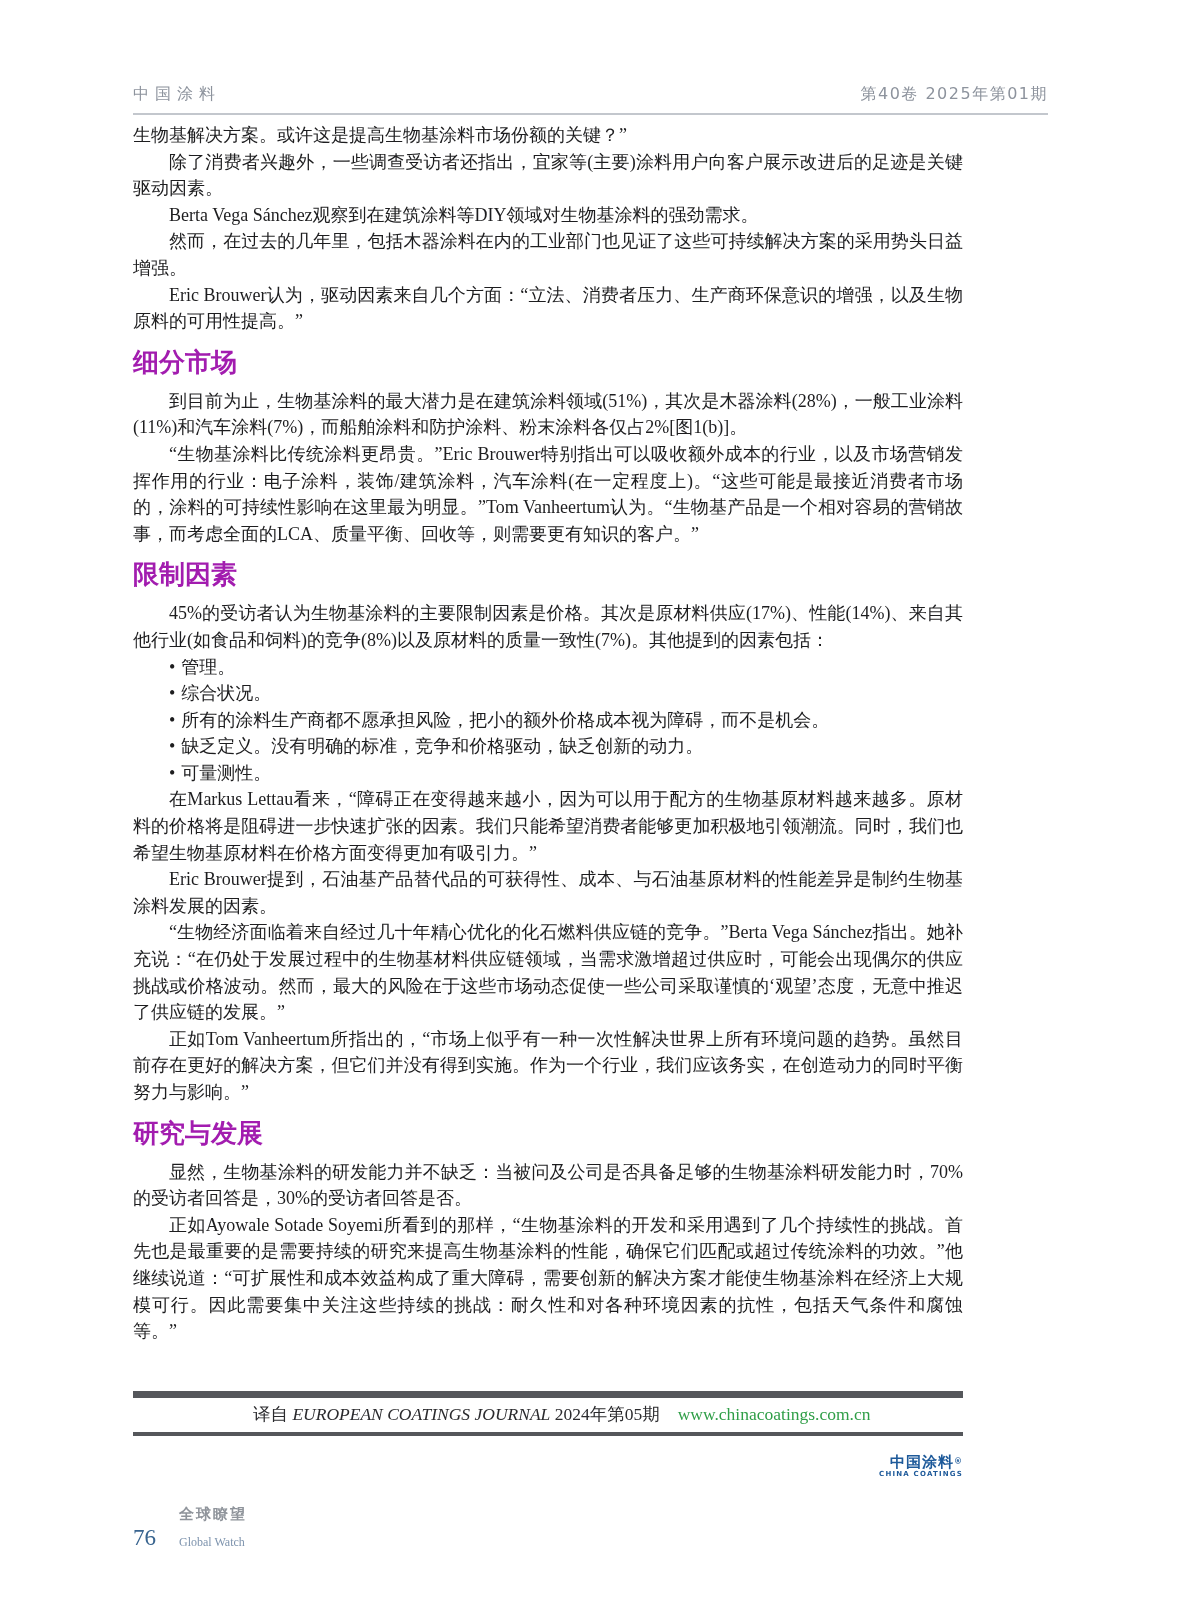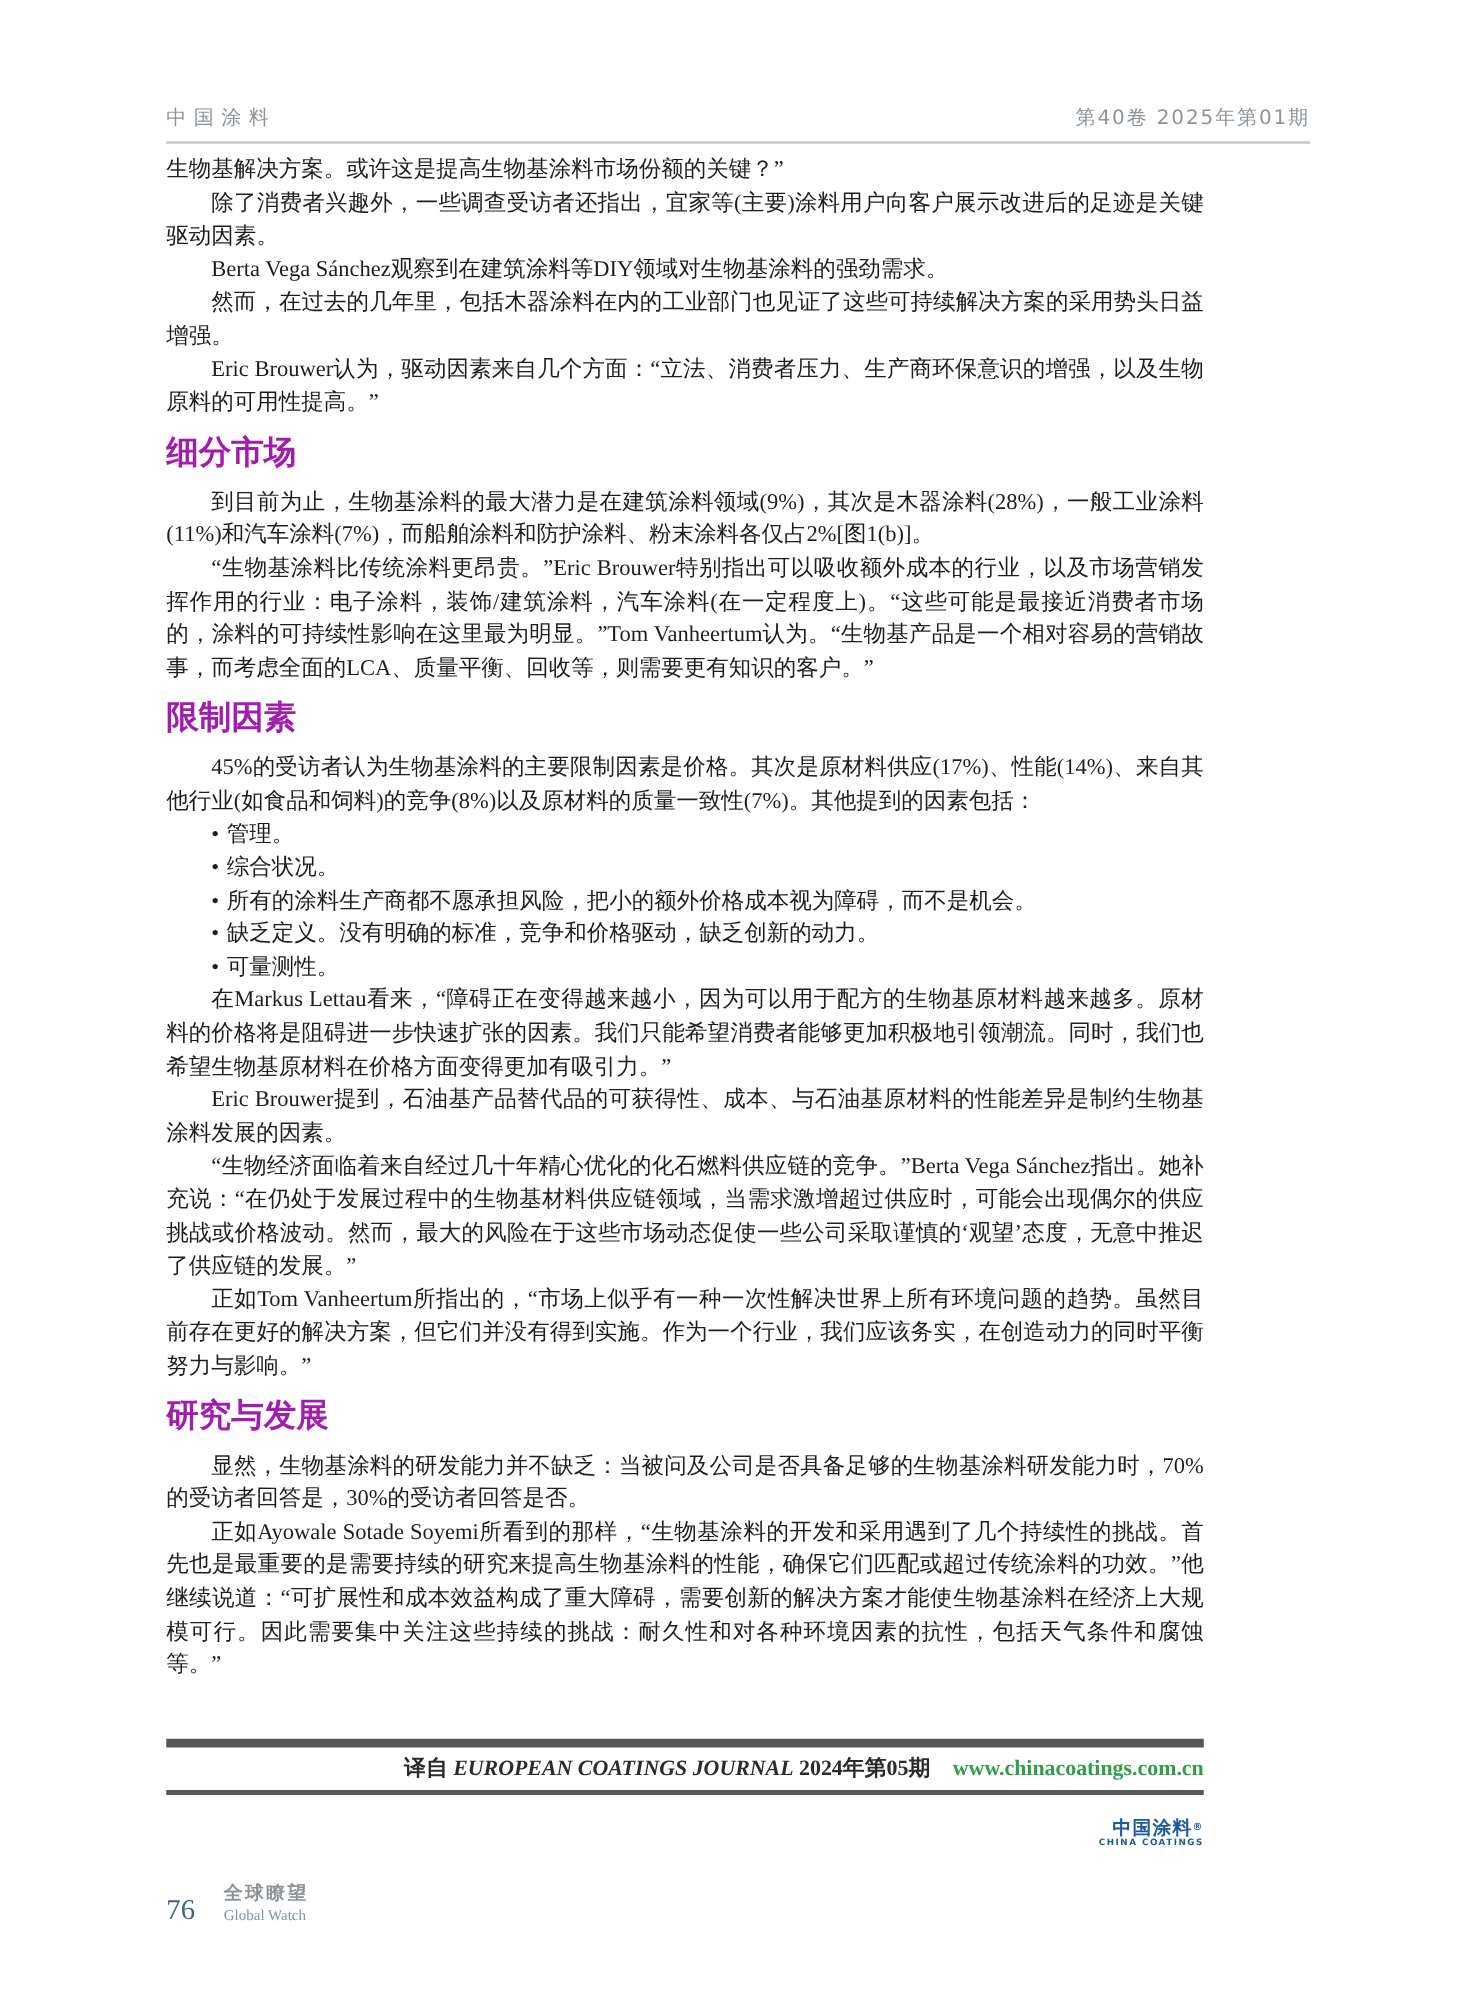--- a/index.html
+++ b/index.html
@@ -41,25 +41,24 @@
   ul.factors{list-style:none;margin:0;padding:0;}
   ul.factors li{margin:0;padding-left:2em;text-align:left;}
   ul.factors .bullet-marker{margin-right:6px;}
 
   
   .source-strip{position:absolute;left:133px;top:1391px;width:830px;}
   .bar-thick{height:7px;background:#55575b;}
   .bar-thin{height:4px;background:#55575b;margin-top:3px;}
   .source-line{
     margin:0;padding:4px 0 3px 0;
-    text-align:right;
+    text-align:left;
     font-size:17.5px;line-height:24px;color:#2b2b2e;
     padding-left:120px; 
     white-space:nowrap;
-    font-weight:bold;
   }
   .source-line .journal-name{font-style:italic;font-family:"Liberation Serif",serif;}
   .source-line .source-url{color:#2f9e47;margin-left:18px;text-decoration:none;cursor:pointer;}
 
   .brand-logo{
     position:absolute;left:133px;top:1454px;width:830px;
     text-align:right;
     font-family:"DejaVu Sans","Liberation Sans",sans-serif;
     color:#1e5a9a;
   }
@@ -74,42 +73,42 @@
     font-family:"DejaVu Sans","Liberation Sans",sans-serif;
   }
   .page-footer .page-number{
     font-family:"Liberation Serif",serif;
     font-size:23px;color:#38648f;
     align-self:flex-end;margin-right:10px;line-height:24px;
   }
   .page-footer .vrule{width:4px;background:#2b5d8e;margin-right:9px;}
   .page-footer .col-titles{display:flex;flex-direction:column;justify-content:center;}
   .page-footer .col-cn{font-size:15px;font-weight:bold;color:#8f949b;letter-spacing:2px;line-height:22px;}
-  .page-footer .col-en{font-size:12px;color:#7d93ad;line-height:15px;font-family:"Liberation Serif",serif;}
+  .page-footer .col-en{font-size:12px;color:#7d93ad;line-height:15px;font-family:"Liberation Serif",serif;margin-top:10px;}
 </style>
 </head>
 <body>
 
 <div class="page">
 
   <div class="running-header">
     <span class="left">中国涂料</span>
     <span class="right">第40卷   2025年第01期</span>
   </div>
 
   <div class="article">
 
     <p>生物基解决方案。或许这是提高生物基涂料市场份额的关键？”</p>
     <p class="p-indent">除了消费者兴趣外，一些调查受访者还指出，宜家等(主要)涂料用户向客户展示改进后的足迹是关键驱动因素。</p>
     <p class="p-indent">Berta Vega Sánchez观察到在建筑涂料等DIY领域对生物基涂料的强劲需求。</p>
     <p class="p-indent">然而，在过去的几年里，包括木器涂料在内的工业部门也见证了这些可持续解决方案的采用势头日益增强。</p>
     <p class="p-indent">Eric Brouwer认为，驱动因素来自几个方面：“立法、消费者压力、生产商环保意识的增强，以及生物原料的可用性提高。”</p>
 
     <h2 class="section-title">细分市场</h2>
-    <p class="p-indent">到目前为止，生物基涂料的最大潜力是在建筑涂料领域(9%)，其次是木器涂料(28%)，一般工业涂料(11%)和汽车涂料(7%)，而船舶涂料和防护涂料、粉末涂料各仅占2%[图1(b)]。</p>
+    <p class="p-indent">到目前为止，生物基涂料的最大潜力是在建筑涂料领域(51%)，其次是木器涂料(28%)，一般工业涂料(11%)和汽车涂料(7%)，而船舶涂料和防护涂料、粉末涂料各仅占2%[图1(b)]。</p>
     <p class="p-indent">“生物基涂料比传统涂料更昂贵。”Eric Brouwer特别指出可以吸收额外成本的行业，以及市场营销发挥作用的行业：电子涂料，装饰/建筑涂料，汽车涂料(在一定程度上)。“这些可能是最接近消费者市场的，涂料的可持续性影响在这里最为明显。”Tom Vanheertum认为。“生物基产品是一个相对容易的营销故事，而考虑全面的LCA、质量平衡、回收等，则需要更有知识的客户。”</p>
 
     <h2 class="section-title">限制因素</h2>
     <p class="p-indent">45%的受访者认为生物基涂料的主要限制因素是价格。其次是原材料供应(17%)、性能(14%)、来自其他行业(如食品和饲料)的竞争(8%)以及原材料的质量一致性(7%)。其他提到的因素包括：</p>
 
     <ul class="factors">
       <li>
         <span class="bullet-marker">•</span><span>管理。</span>
       </li>
       <li>

